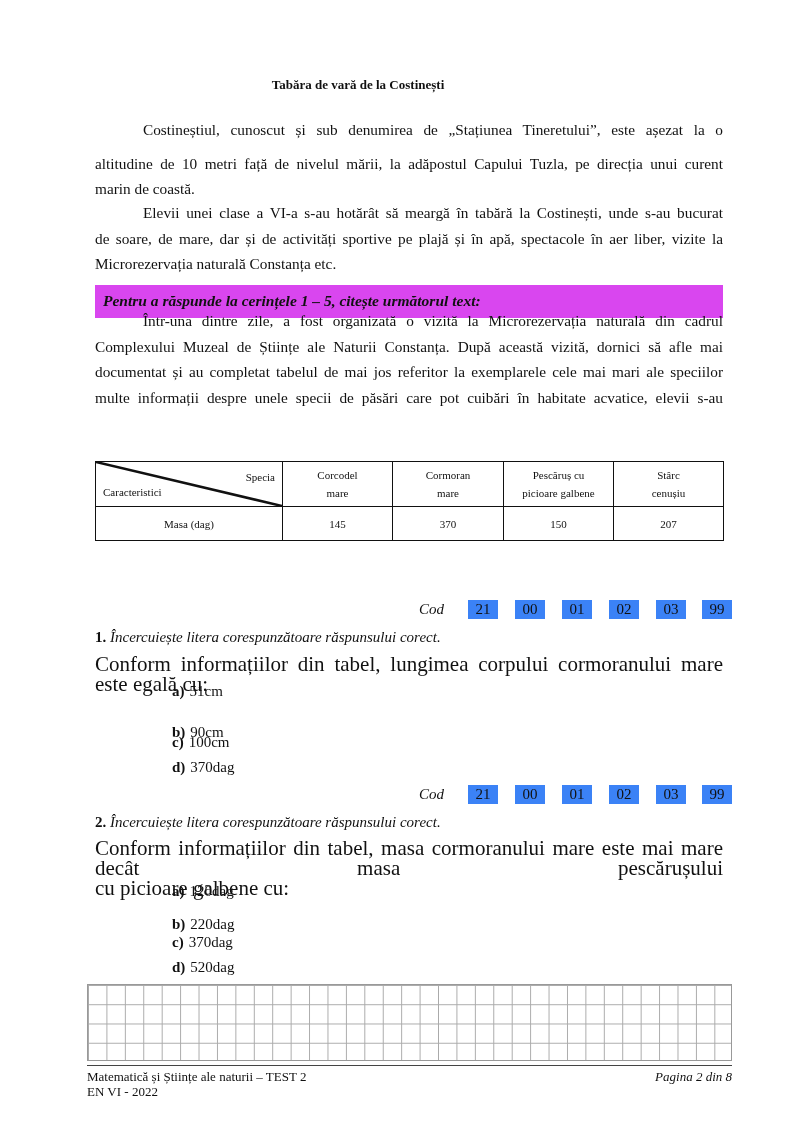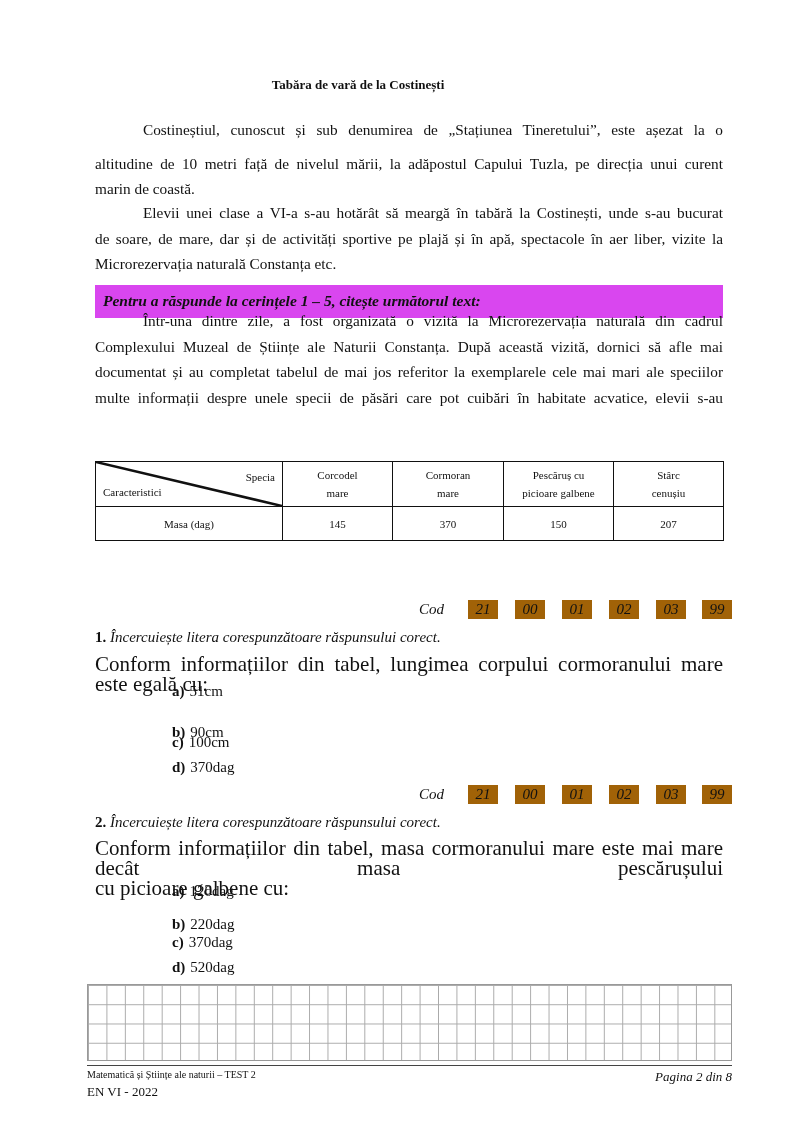--- a/index.html
+++ b/index.html
@@ -15,32 +15,32 @@
   table.data td { border: 1.5px solid #111; text-align: center; vertical-align: middle; padding: 0; font-size: 11px; line-height: 18px; }
   table.data tr.h td { height: 44px; }
   table.data tr.r1 td { height: 34px; }
   table.data tr.r2 td { height: 33px; }
   table.data td.corner { position: relative; text-align: left; }
   .corner svg { position: absolute; left: 0; top: 0; width: 100%; height: 100%; }
   .corner .sp { position: absolute; right: 7px; top: 6px; }
   .corner .ca { position: absolute; left: 7px; bottom: 5px; }
   .cod-row { left: 0; width: 800px; height: 20px; }
   .cod-label { position: absolute; left: 419px; top: 1px; font-style: italic; font-size: 15px; }
-  .cod-box { position: absolute; top: 0; width: 30px; height: 19px; background: #a16207; text-align: center; font-style: italic; font-size: 15px; line-height: 19px; }
+  .cod-box { position: absolute; top: 0; width: 30px; height: 19px; background: #3b82f6; text-align: center; font-size: 15px; line-height: 19px; }
   .qhead { left: 95px; font-size: 15px; }
   .qhead b { font-weight: bold; }
   .qhead i { font-style: italic; }
   .qtext { left: 95px; width: 628px; font-size: 21px; line-height: 20px; text-align: justify; }
   .opt { left: 172px; font-size: 15px; }
   .opt b { font-weight: bold; margin-right: 5px; }
   .grid { left: 87px; top: 984px; width: 645px; height: 77px; border: 1px solid #999; box-sizing: border-box;
           background-image: linear-gradient(to right, #aaa 1px, transparent 1px), linear-gradient(to bottom, #aaa 1px, transparent 1px);
           background-size: 18.43px 19.25px; }
   .footline { left: 87px; top: 1065px; width: 645px; height: 0; border-top: 1.2px solid #444; }
-  .foot-l1 { left: 87px; top: 1069px; font-size: 10px; }
+  .foot-l1 { left: 87px; top: 1069px; font-size: 13px; }
   .foot-l2 { left: 87px; top: 1084px; font-size: 13px; }
   .foot-r { right: 68px; top: 1069px; font-size: 13px; font-style: italic; }
 </style>
 </head>
 <body>
 
 <div class="abs title">Tabăra de vară de la Costinești</div>
 
 <div class="abs para" style="top:117px;">
   <div style="text-align-last:justify;"><span class="ind"></span><span>Costineștiul, cunoscut și sub denumirea de „Stațiunea Tineretului”, este așezat la o</span></div>

